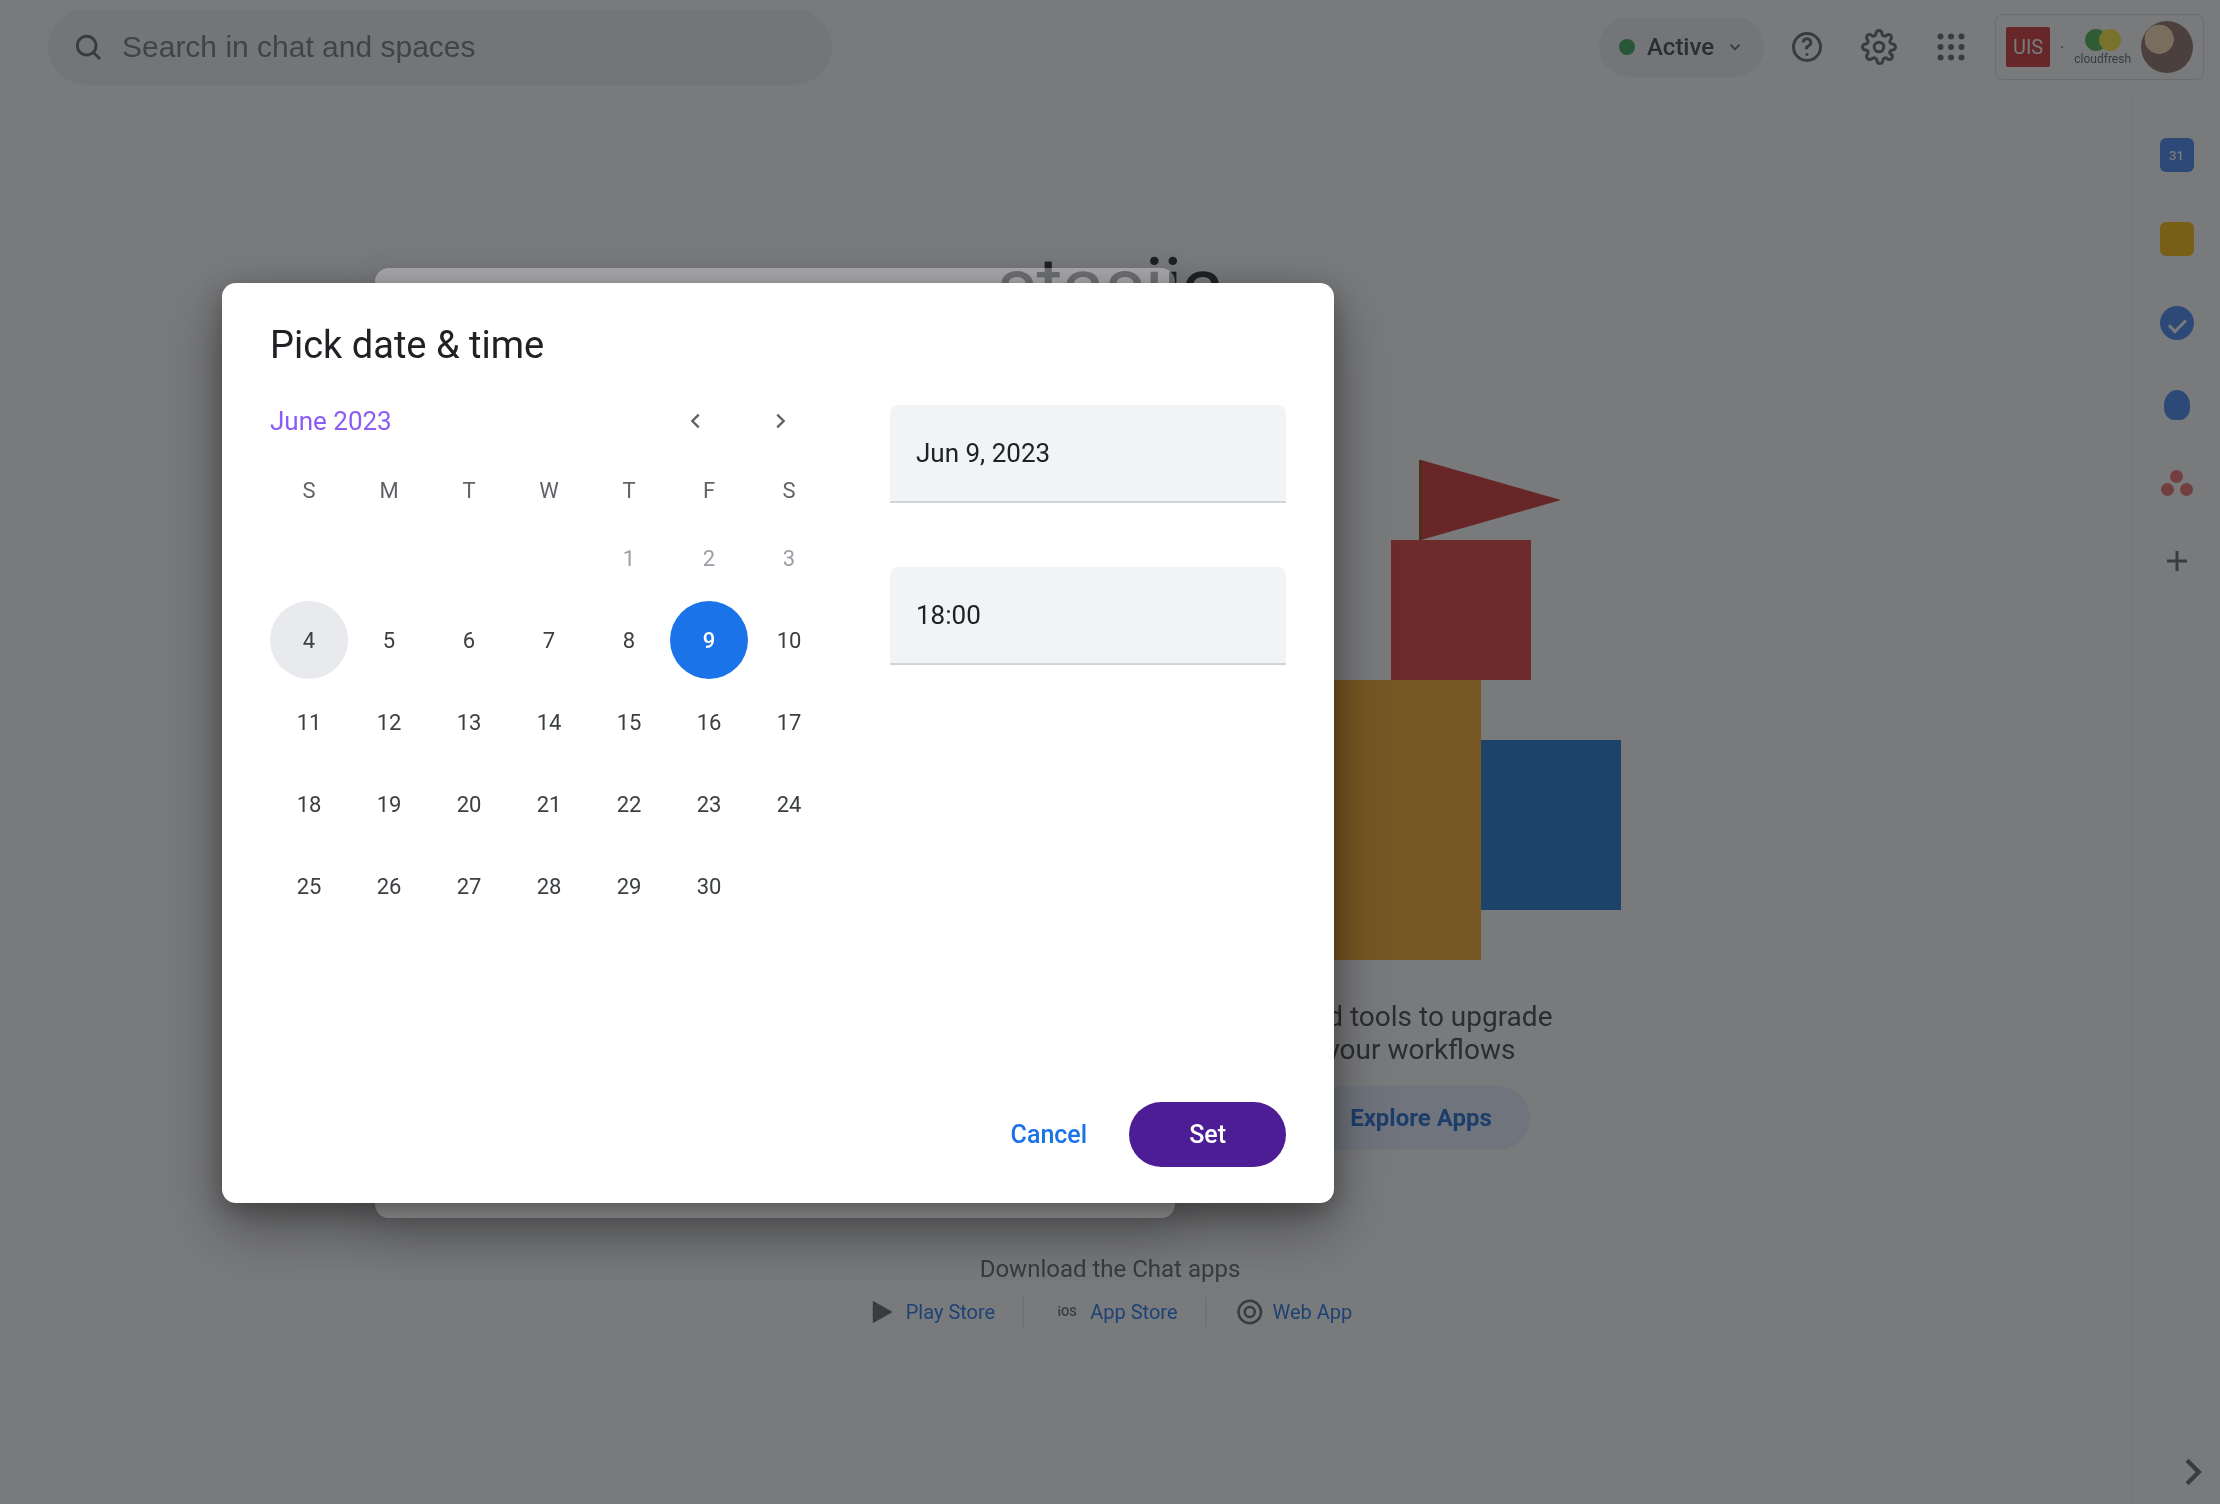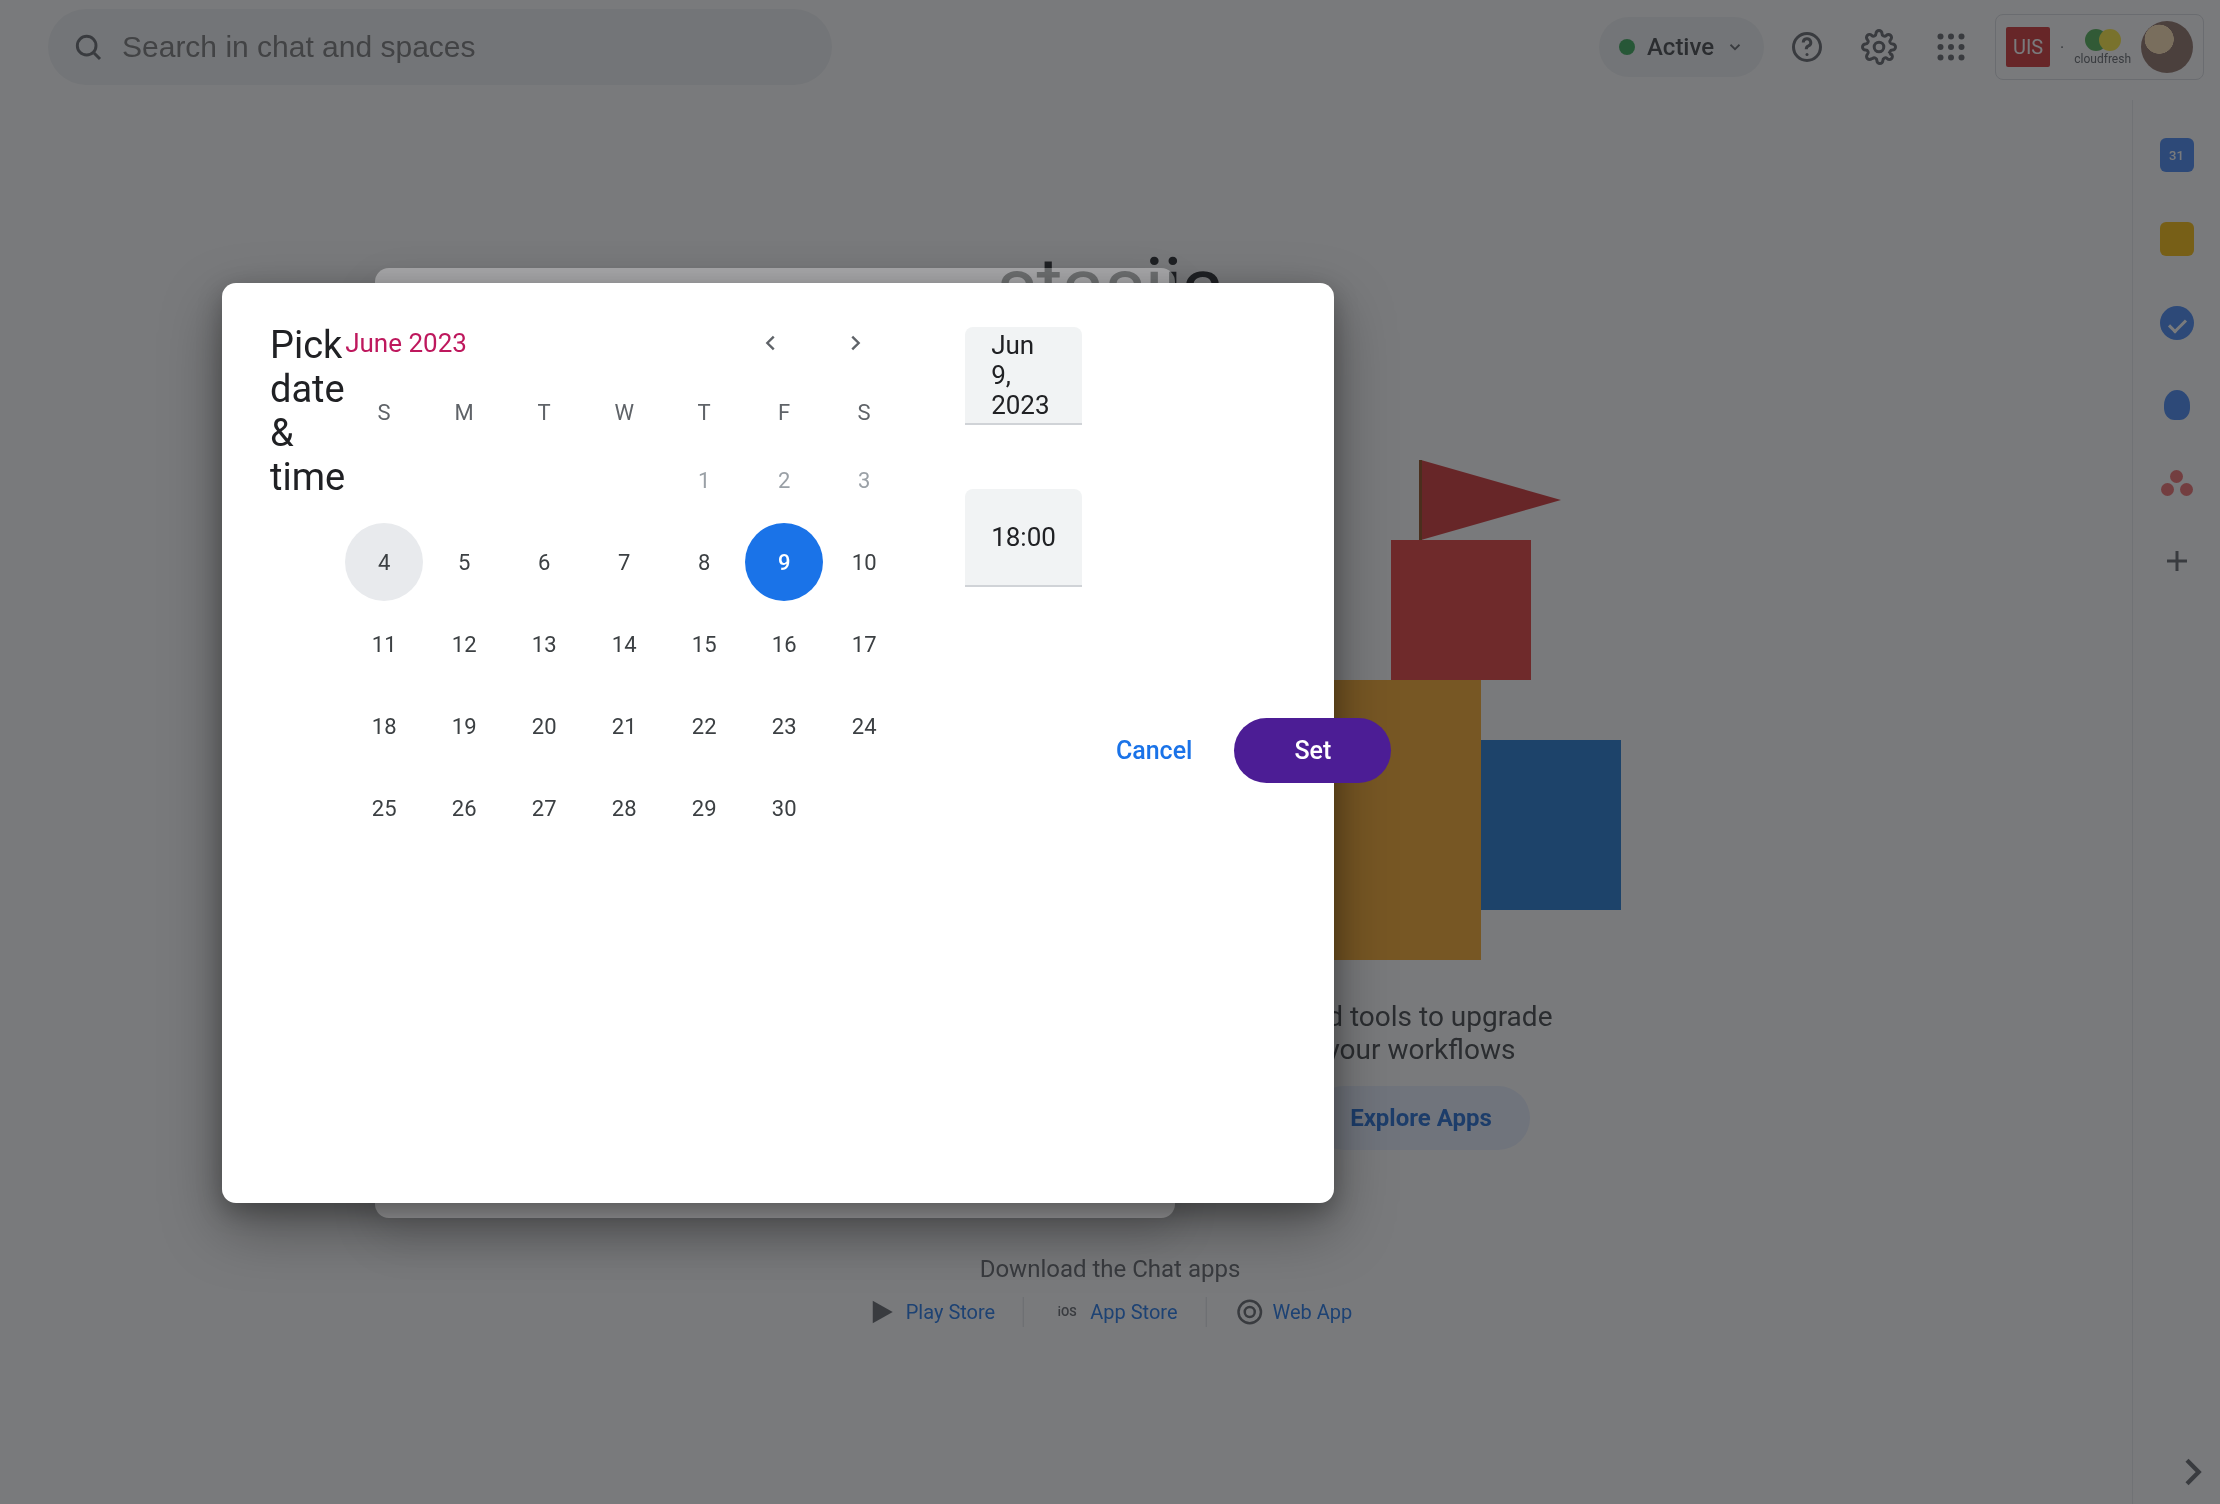--- a/index.html
+++ b/index.html
@@ -104,30 +104,30 @@
     position:absolute; left:375px; top:268px; width:800px; height:950px;
     background:#fff; border-radius:14px; box-shadow:0 20px 48px rgba(0,0,0,0.35);
     opacity:0.35;
   }
   .modal {
     position:absolute; left:222px; top:283px;
     width:1112px; height:920px;
     background:#fff; border-radius:14px;
     box-shadow: 0 24px 60px rgba(0,0,0,0.35), 0 8px 24px rgba(0,0,0,0.25);
     padding: 40px 48px 36px 48px;
-    display:flex; flex-direction:row;
+    display:flex; flex-direction:column;
   }
   .modal-title { font-size:38px; font-weight:400; color:#202124; margin-bottom:34px;}
 
   .modal-body { display:flex; gap:90px; flex:1; }
 
   
   .cal { width: 530px; }
   .cal-head { display:flex; align-items:center; justify-content:space-between; margin-bottom:24px;}
-  .cal-month { font-size:26px; color:#be185d; font-weight:400;}
+  .cal-month { font-size:26px; color:#8b5cf6; font-weight:400;}
   .cal-nav { display:flex; gap:44px; }
   .nav-btn { width:40px; height:40px; display:flex; align-items:center; justify-content:center; border-radius:50%; color:#5f6368; cursor:pointer;}
   .nav-btn svg { width:22px; height:22px;}
   .cal-grid {
     display:grid; grid-template-columns: repeat(7, 1fr);
     row-gap:4px; column-gap:2px;
   }
   .dow { text-align:center; font-size:22px; color:#5f6368; height:50px; display:flex; align-items:center; justify-content:center;}
   .day {
     height:78px; display:flex; align-items:center; justify-content:center;

